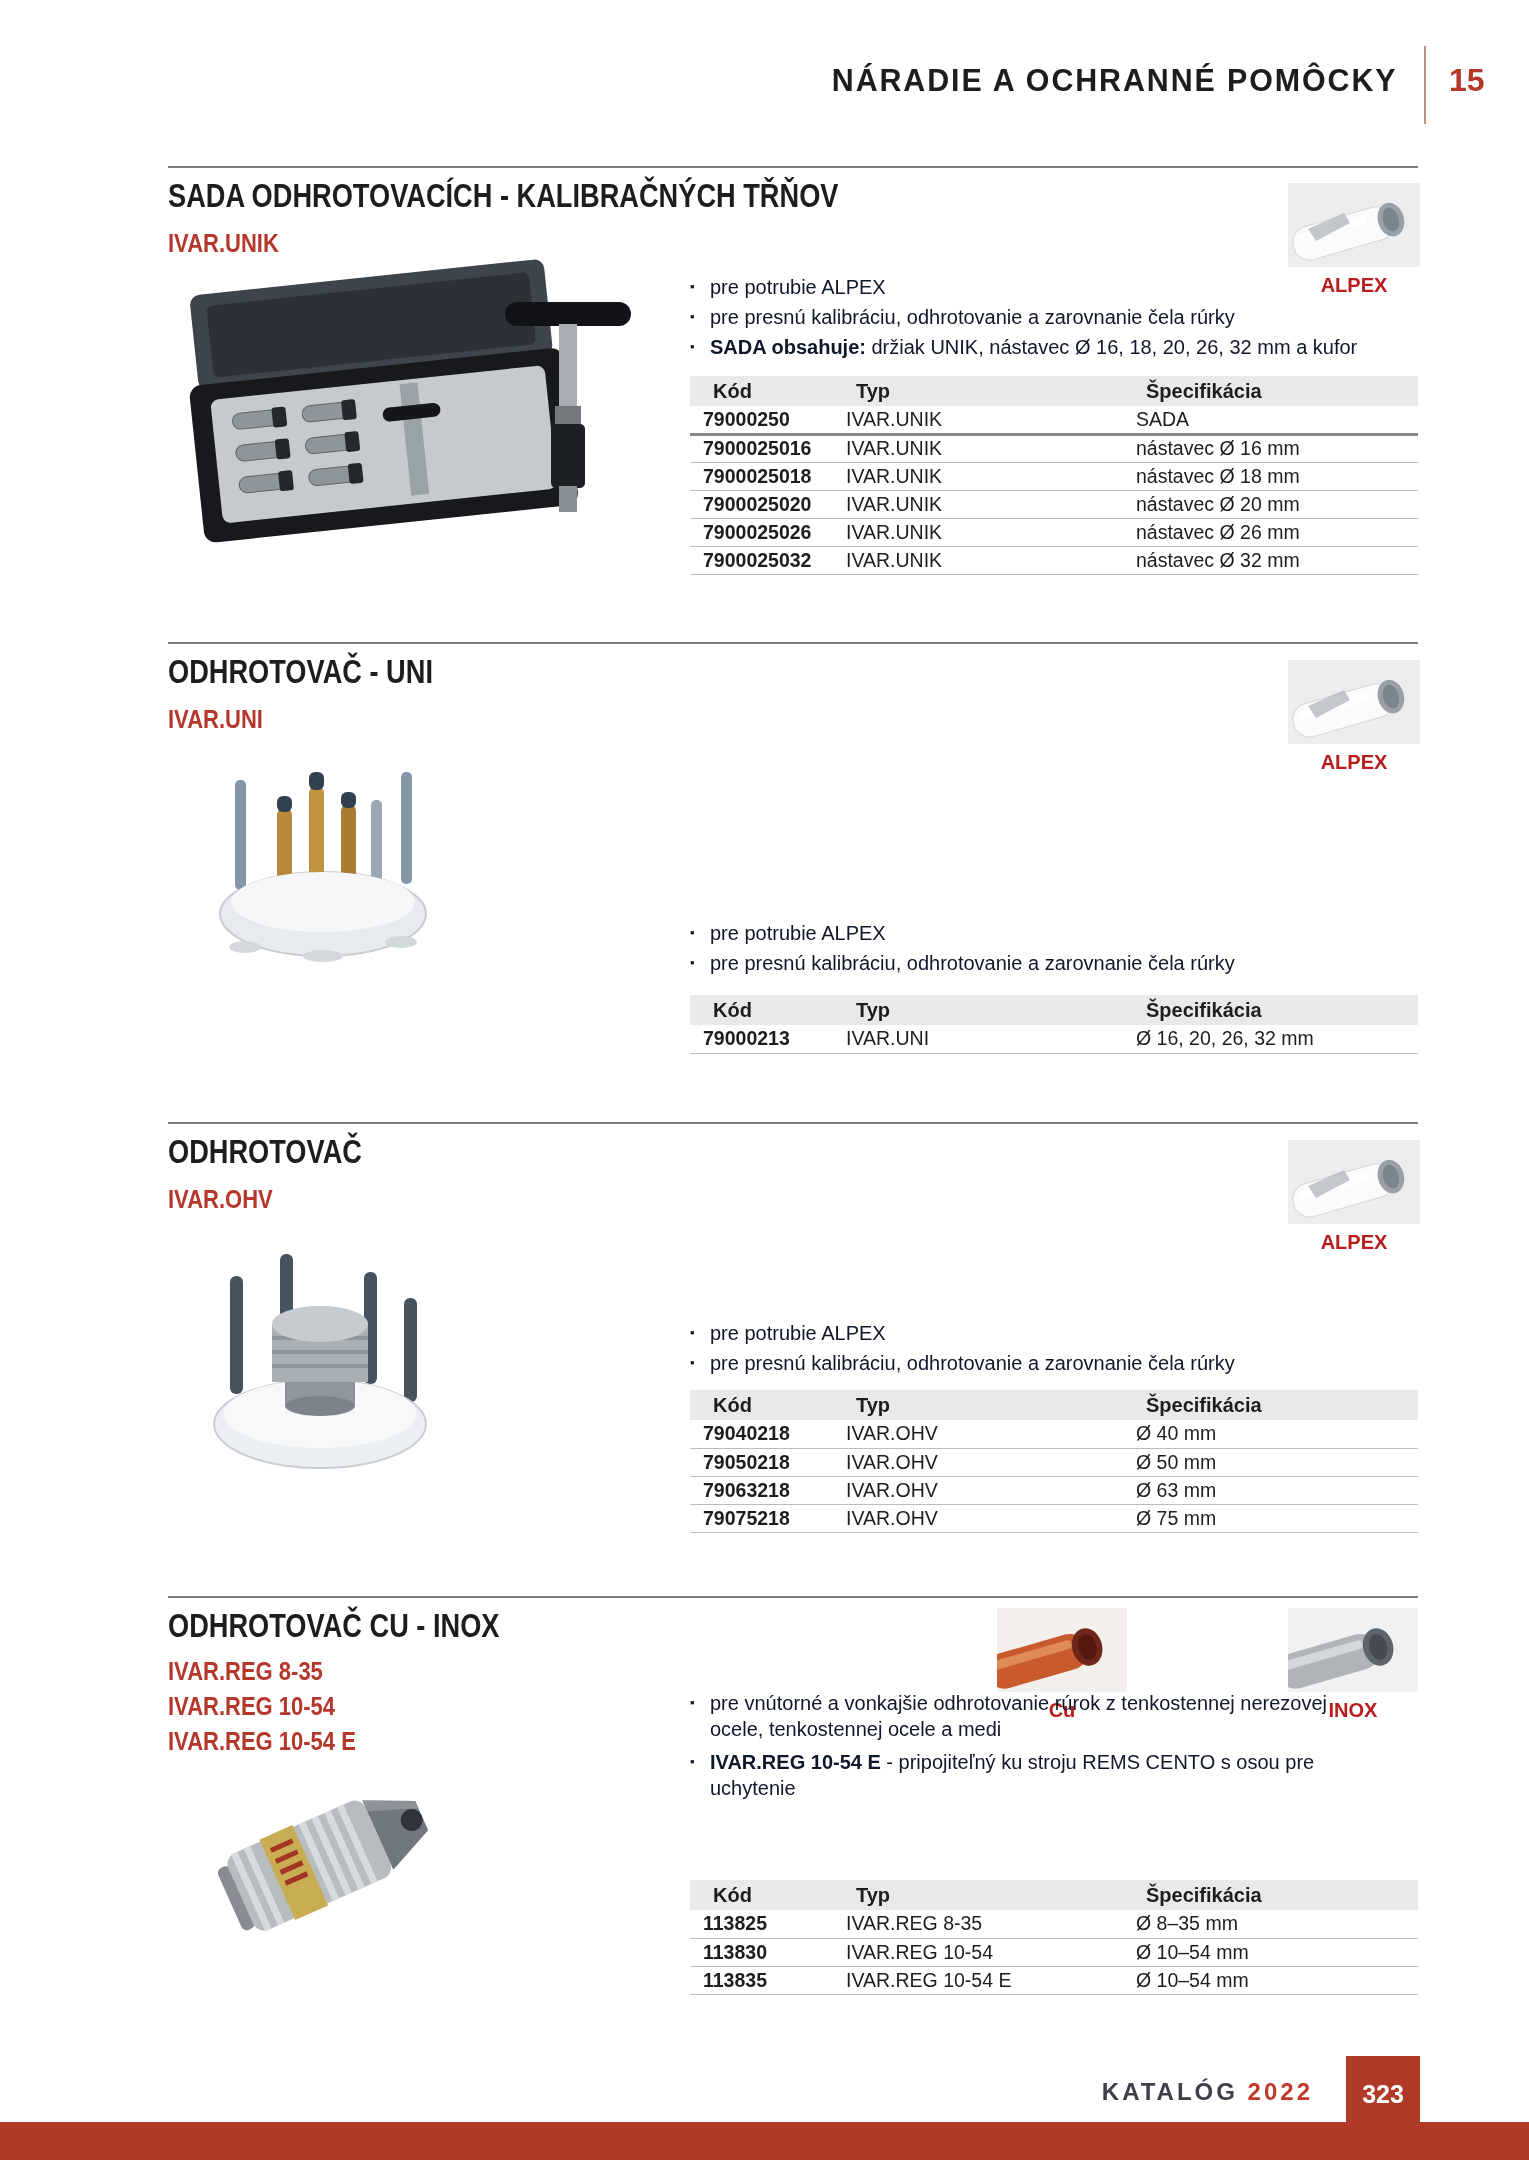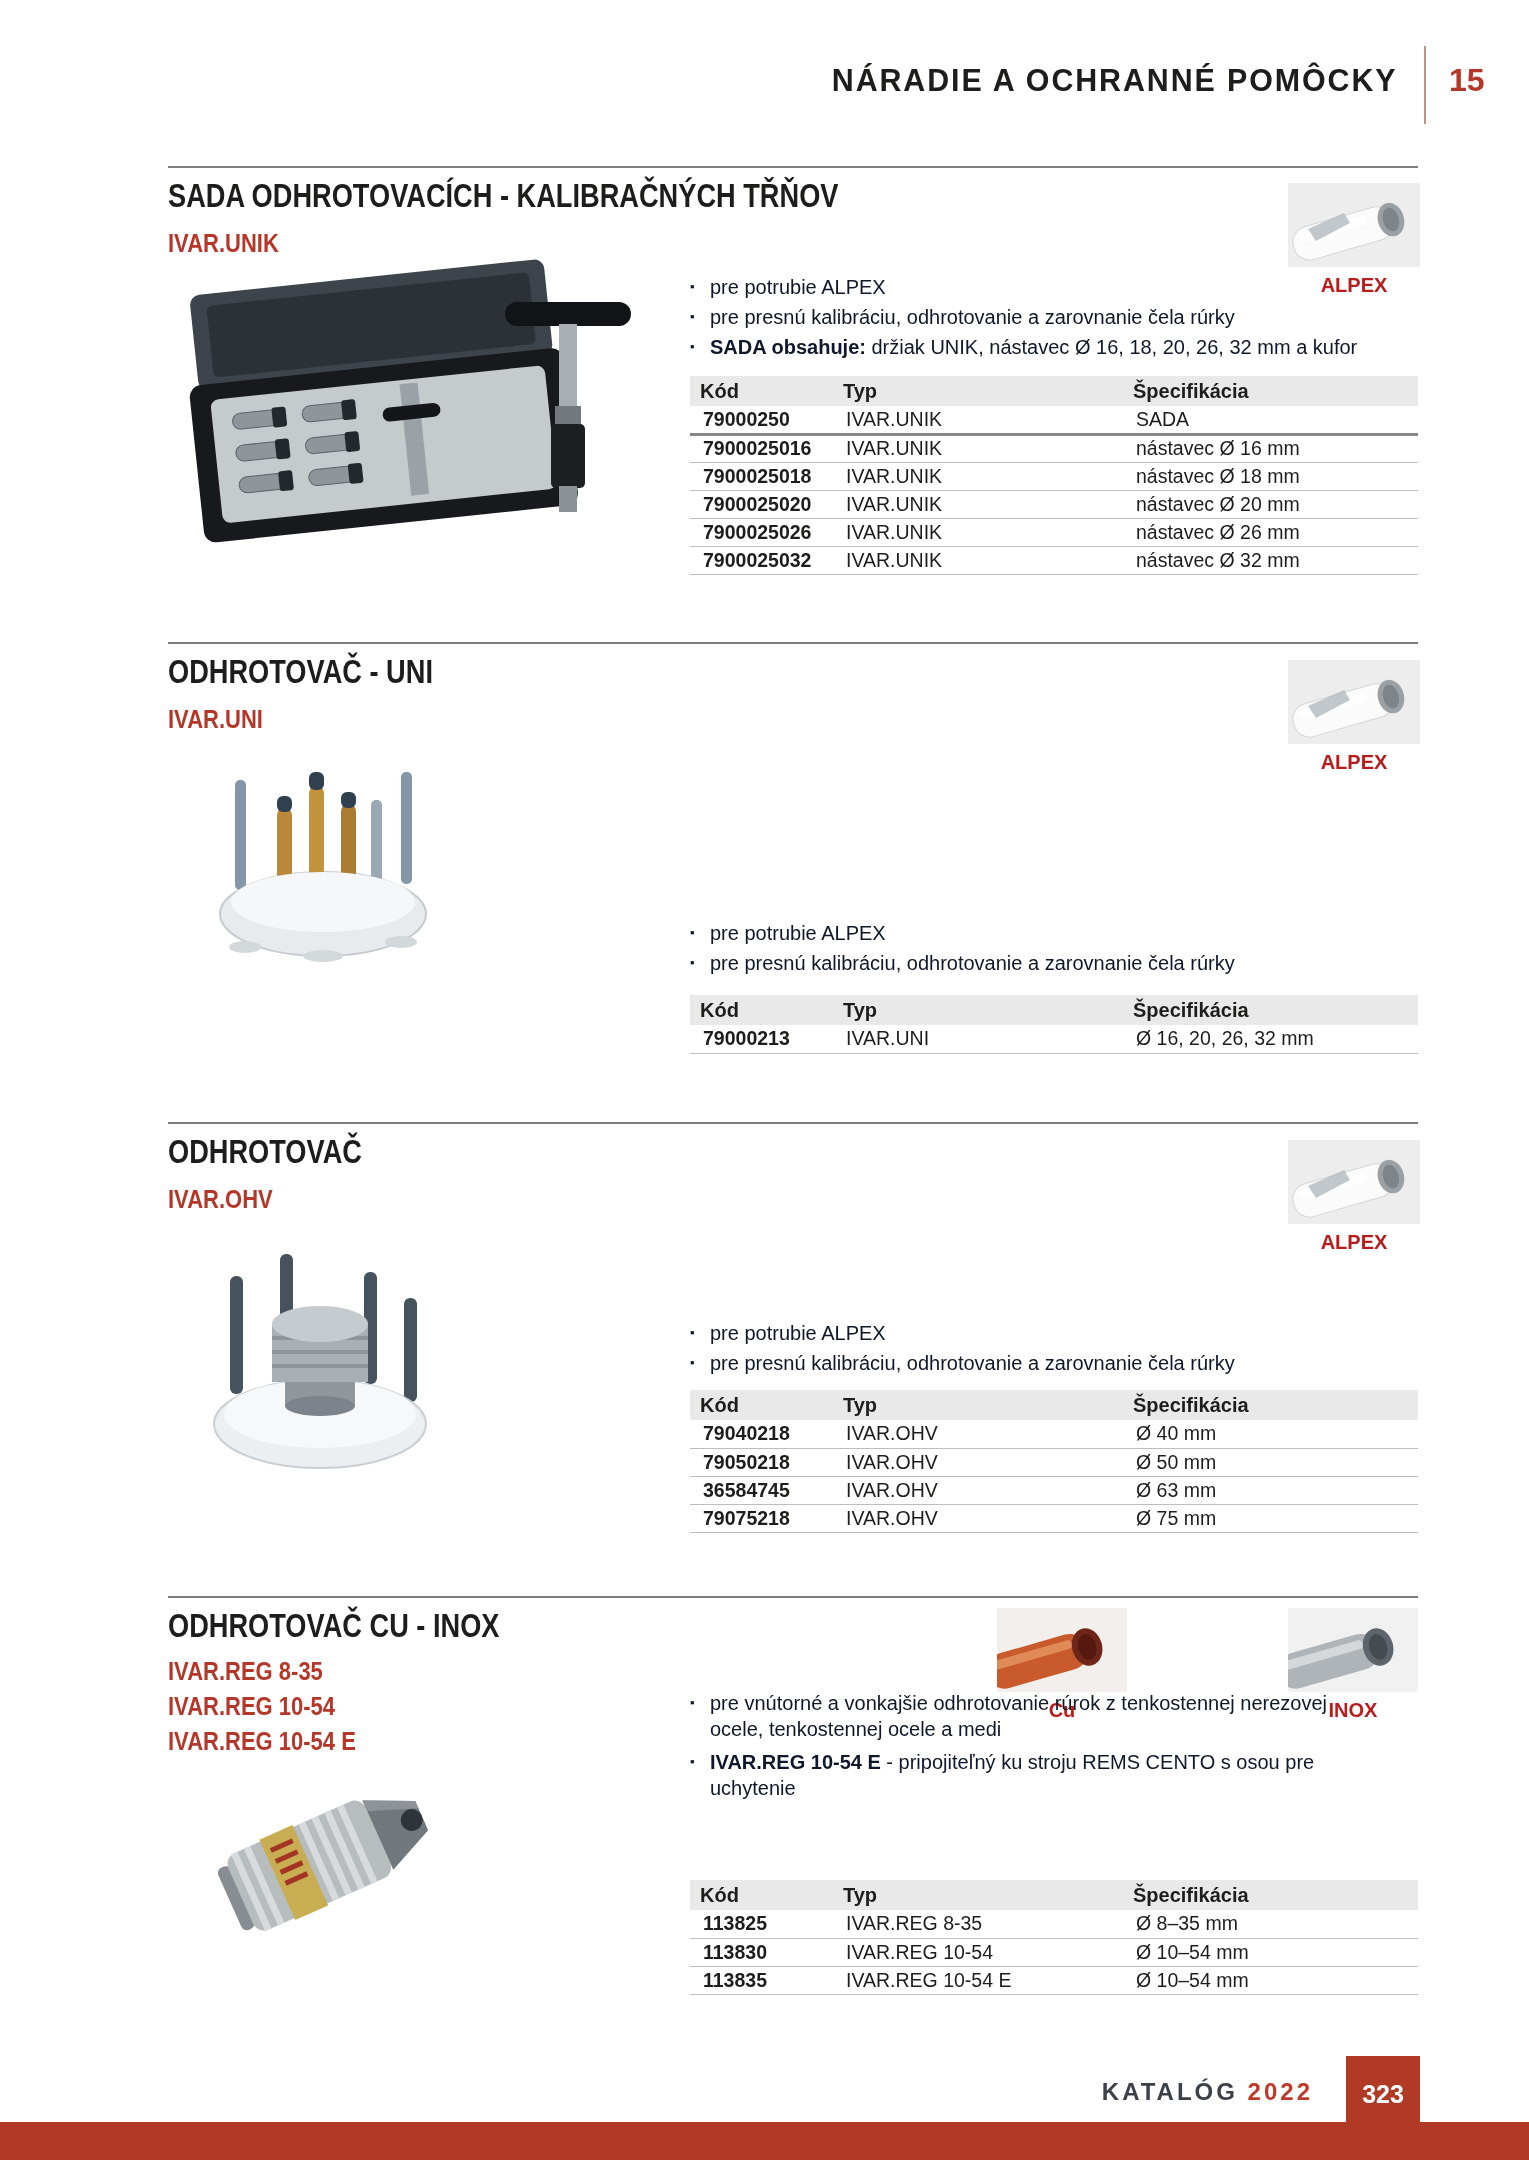--- a/index.html
+++ b/index.html
@@ -21,21 +21,21 @@
            transform:scaleX(.88); transform-origin:left; }
 
   .bullets { position:absolute; left:688px; list-style:none; width:700px; }
   .bullets li { position:relative; padding-left:22px; font-size:20px; line-height:30px; color:#0f172a; }
   .bullets li::before { content:"▪"; position:absolute; left:2px; top:0; font-size:13px; }
   .bullets.tight li { line-height:26px; }
   .bullets.tight li + li { margin-top:7px; }
 
   table.spec { position:absolute; left:690px; width:728px; border-collapse:collapse; table-layout:fixed; }
   table.spec col.c1 { width:143px; } table.spec col.c2 { width:290px; }
-  table.spec th { background:#e9e9e9; height:30px; font-size:20px; font-weight:bold; text-align:left; padding:0 0 0 10px; }
+  table.spec th { background:#e9e9e9; height:30px; font-size:20px; font-weight:bold; text-align:left; padding:0 0 0 23px; }
   table.spec td { height:28px; font-size:19.5px; padding:0 0 0 13px; border-bottom:1px solid #bdbdbd; }
   table.spec td.code { font-weight:bold; }
   table.spec.thick-first tbody tr:first-child td { border-bottom:3px solid #878787; }
 
   .thumb { position:absolute; width:132px; text-align:center; }
   .thumb .box { display:block; width:100%; height:84px; background:#ededed; overflow:hidden; }
   .thumb .tlabel { display:block; margin-top:7px; font-size:20px; font-weight:bold; color:#b91c1c; }
   .thumb.small { width:130px; }
 
   .photo { position:absolute; }
@@ -294,21 +294,21 @@
           <td class="code">79040218</td>
           <td class="type">IVAR.OHV</td>
           <td class="spec">Ø 40 mm</td>
         </tr>
         <tr>
           <td class="code">79050218</td>
           <td class="type">IVAR.OHV</td>
           <td class="spec">Ø 50 mm</td>
         </tr>
         <tr>
-          <td class="code">36584745</td>
+          <td class="code">79063218</td>
           <td class="type">IVAR.OHV</td>
           <td class="spec">Ø 63 mm</td>
         </tr>
         <tr>
           <td class="code">79075218</td>
           <td class="type">IVAR.OHV</td>
           <td class="spec">Ø 75 mm</td>
         </tr>
       </tbody>
     </table>

